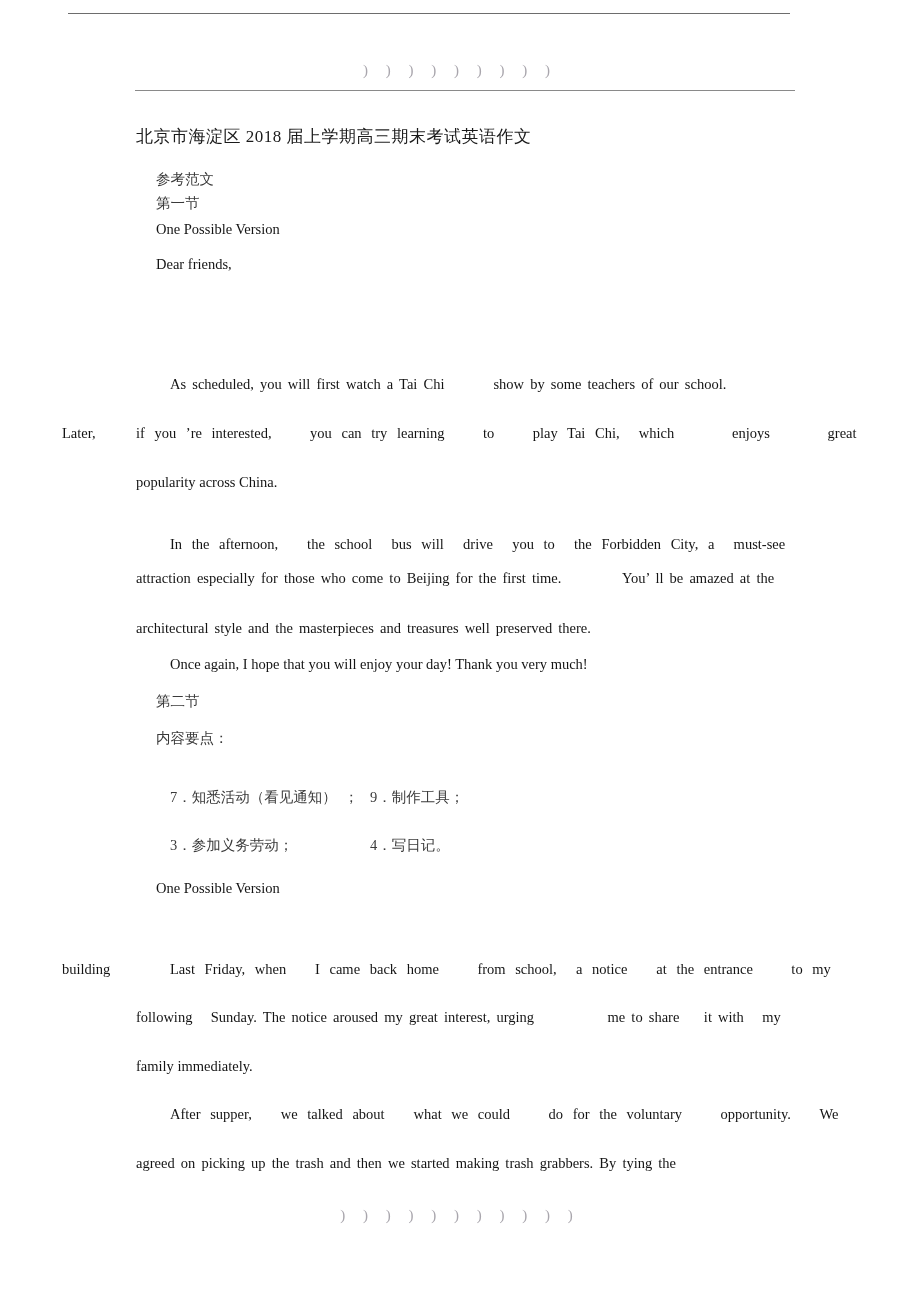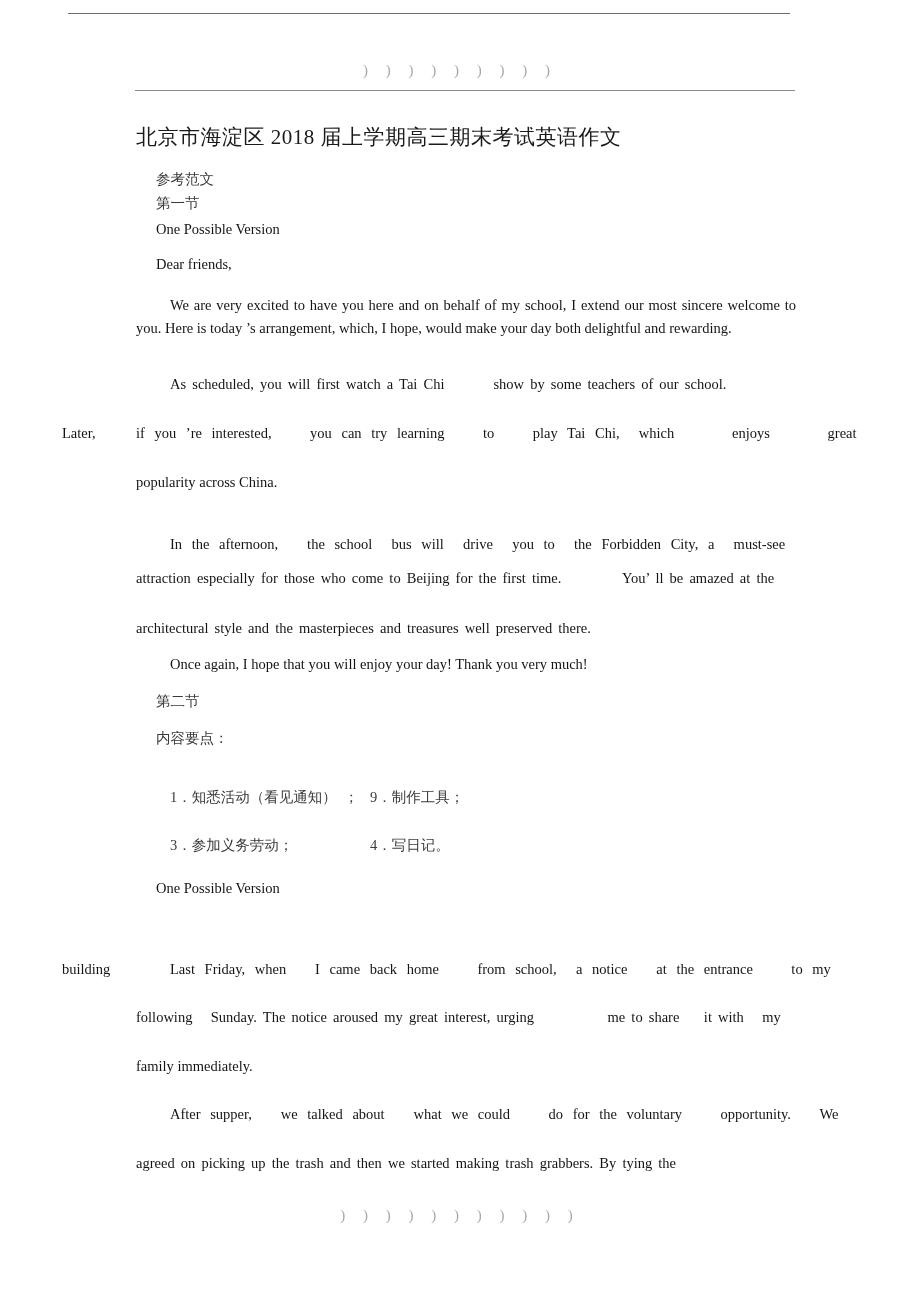--- a/index.html
+++ b/index.html
@@ -63,21 +63,21 @@
     top: 1207px;
     width: 920px;
   }
 
   
   .doc-title {
     position: absolute;
     left: 136px;
     top: 122px;
     width: 660px;
-    font-size: 21px;
+    font-size: 17px;
     line-height: 30px;
     color: #1a1a1a;
     letter-spacing: 0.5px;
     white-space: pre;
   }
 
   
   .blk {
     position: absolute;
     white-space: pre-wrap;
@@ -143,21 +143,20 @@
   <div class="doc-title">北京市海淀区 2018 届上学期高三期末考试英语作文</div>
 
   <div class="blk cn" style="left:136px; top:168px;">参考范文</div>
 
   <div class="blk cn" style="left:136px; top:192px;">第一节</div>
 
   <div class="blk en" style="left:136px; top:218px;">One Possible Version</div>
 
   <div class="blk en" style="left:136px; top:253px;">Dear friends,</div>
 
-  <div class="para" style="top:294px; text-indent:34px;">We are very excited to have you here and on behalf of my school, I extend our most sincere welcome to you. Here is today ’s arrangement, which, I hope, would make your day both delightful and rewarding.</div>
 
   <div class="jline wide-1" style="left:170px; top:376px;">As scheduled, you will first watch a Tai Chi        show by some teachers of our school.</div>
 
   <div class="jline" style="left:62px; top:425px;">Later,</div>
 
   <div class="jline wide-2" style="left:136px; top:425px;">if you ’re interested,    you can try learning    to    play Tai Chi,  which      enjoys      great</div>
 
   <div class="jline" style="left:136px; top:474px;">popularity across China.</div>
 
   <div class="jline wide-2" style="left:170px; top:536px;">In the afternoon,   the school  bus will  drive  you to  the Forbidden City, a  must-see</div>
@@ -165,21 +164,21 @@
   <div class="jline wide-1" style="left:136px; top:570px;">attraction especially for those who come to Beijing for the first time.          You’ ll be amazed at the</div>
 
   <div class="jline wide-1" style="left:136px; top:620px;">architectural style and the masterpieces and treasures well preserved there.</div>
 
   <div class="jline" style="left:170px; top:656px;">Once again, I hope that you will enjoy your day! Thank you very much!</div>
 
   <div class="blk cn" style="left:136px; top:690px;">第二节</div>
 
   <div class="blk cn" style="left:136px; top:727px;">内容要点：</div>
 
-  <div class="list-line" style="left:170px; top:788px;">1．知悉活动（看见通知）  ；</div>
+  <div class="list-line" style="left:170px; top:788px;">7．知悉活动（看见通知）  ；</div>
   <div class="list-line" style="left:370px; top:788px;">9．制作工具；</div>
 
   <div class="list-line" style="left:170px; top:836px;">3．参加义务劳动；</div>
   <div class="list-line" style="left:370px; top:836px;">4．写日记。</div>
 
   <div class="blk en" style="left:136px; top:877px;">One Possible Version</div>
 
   <div class="jline wide-2" style="left:170px; top:913px;margin-top:48px;">Last Friday, when   I came back home    from school,  a notice   at the entrance    to my</div>
 
   <div class="jline" style="left:62px; top:961px;">building</div>

